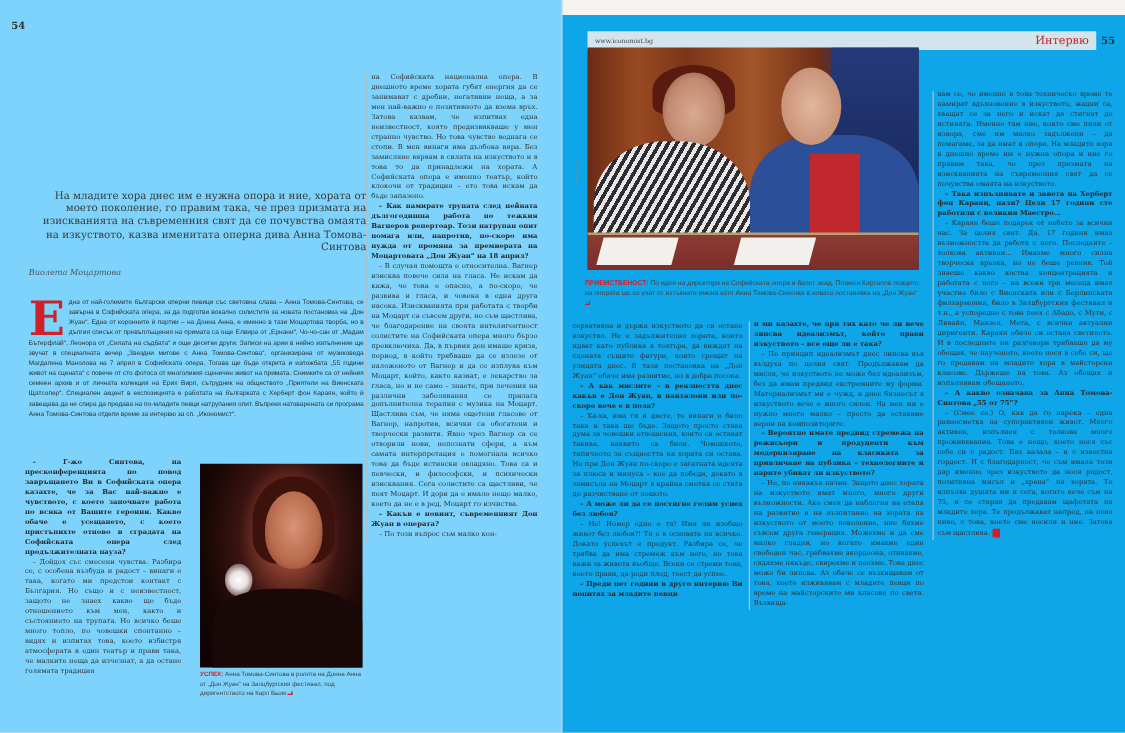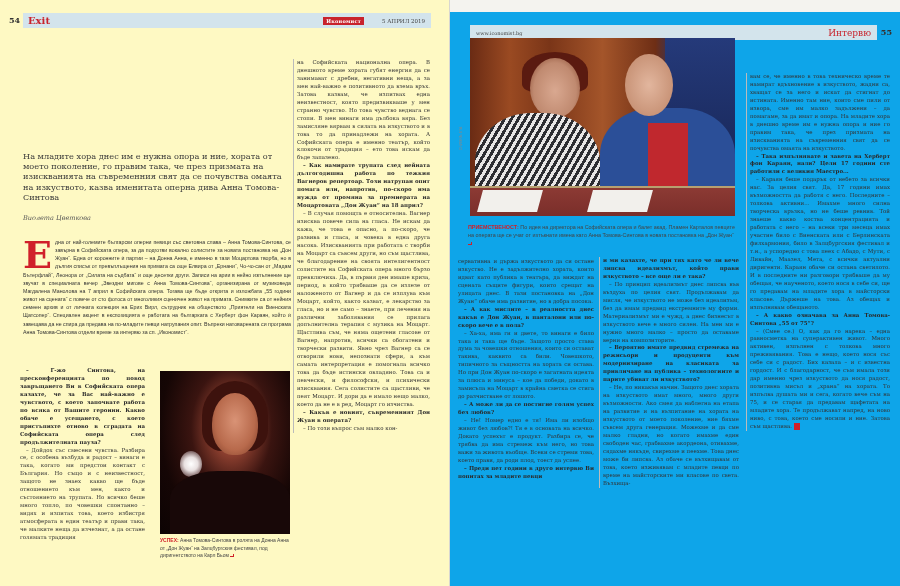--- a/index.html
+++ b/index.html
@@ -1,39 +1,39 @@
 <!DOCTYPE html>
 <html><head>
 <meta charset="utf-8">
 <style>
   * { box-sizing: border-box; margin: 0; padding: 0; }
   html, body { width: 900px; height: 586px; overflow: hidden; background: #f4f3ef; }
   body { position: relative; font-family: "DejaVu Serif", serif; color: #2a2a2a; }
 
   .spread { position: absolute; left: 0; top: 0; width: 900px; height: 586px; display: flex; }
-  .page { position: relative; width: 450px; height: 586px; background: #fef9c3; overflow: hidden; }
+  .page { position: relative; width: 450px; height: 586px; background: #7dd3fc; overflow: hidden; }
   .page.left { border-right: 1px solid #d8d6d0; }
   .page.right { background: #0ea5e9; margin-top: 12px; }
 
   
   .hdr { position: absolute; top: 13px; height: 15px; background: #d3e4ec; display: flex; align-items: center; }
   .left .hdr { left: 23px; width: 408px; }
   .right .hdr { left: 20px; width: 407px; }
   .pnum { position: absolute; top: 15px; font-family: "DejaVu Serif", serif; font-weight: bold; font-size: 8px; color: #333; }
   .left .pnum { left: 9px; }
   .right .pnum { right: 8px; text-align: center; }
   .section { font-family: "DejaVu Serif", serif; font-weight: bold; color: #c8232c; font-size: 10px; margin-left: 5px; }
   .section.right-s { font-weight: normal; margin-left: auto; margin-right: 6px; font-size: 9px; }
   .logo { margin-left: auto; background: #c8232c; color: #fff; font-size: 5px; padding: 1px 3px; font-weight: bold; letter-spacing: 0.2px; }
   .hdate { font-size: 5.5px; color: #444; margin: 0 6px 0 18px; }
   .url { font-size: 5px; color: #444; margin-left: 6px; }
 
   
   .headline { position: absolute; left: 23px; top: 63px; width: 270px; font-family: "DejaVu Serif", serif; font-weight: bold; font-size: 23.5px; line-height: 24px; color: #2b2b2b; letter-spacing: -0.4px; }
-  .standfirst { position: absolute; left: 23px; top: 151px; width: 270px; font-size: 8.2px; line-height: 10.2px; color: #3a3a3a; }
+  .standfirst { position: absolute; left: 23px; top: 151px; width: 270px; font-size: 8.2px; line-height: 10.2px; color: #3a3a3a; text-align: right; }
   .author { position: absolute; left: 23px; top: 214px; font-style: italic; font-size: 6.5px; color: #555; }
 
   
   .intro { position: absolute; left: 23px; top: 238px; width: 268px; font-family: "Liberation Sans", sans-serif; font-size: 5.25px; line-height: 8.15px; color: #333; text-align: justify; }
   .dropcap { float: left; font-family: "DejaVu Serif", serif; font-weight: bold; color: #d0202a; font-size: 38px; line-height: 30px; margin: 2px 3px 0 0; }
 
   
   .col { position: absolute; font-size: 5.45px; line-height: 7.95px; color: #333; text-align: justify; }
   .col p { text-indent: 6px; }
   .col p.q { font-weight: bold; color: #2a2a2a; }
@@ -69,28 +69,23 @@
   .endmark { display: inline-block; width: 6px; height: 7px; background: #d0202a; vertical-align: middle; margin-left: 2px; }
   .endmark-sm { display: inline-block; width: 4px; height: 3px; border-bottom: 1px solid #d0202a; border-right: 1px solid #d0202a; }
 </style>
 </head>
 <body>
 
 <div class="spread">
 
   <div class="page left">
     <span class="pnum">54</span>
-    <div class="hdr">
-      <span class="section">Exit</span>
-      <span class="logo">Икономист</span>
-      <span class="hdate">5 АПРИЛ 2019</span>
-    </div>
 
     <p class="standfirst">На младите хора днес им е нужна опора и ние, хората от моето поколение, го правим така, че през призмата на изискванията на съвременния свят да се почувства омаята на изкуството, казва именитата оперна дива Анна Томова-Синтова</p>
-    <p class="author">Виолета Цветкова</p>
+    <p class="author">Виолета Моцартова</p>
 
     <div class="intro">
       <span class="dropcap">Е</span>
       <span>дна от най-големите български оперни певици със световна слава – Анна Томова-Синтова, се завърна в Софийската опера, за да подготви вокално солистите за новата постановка на „Дон Жуан“. Една от коронните ѝ партии – на Донна Анна, е именно в тази Моцартова творба, но в дългия списък от превъплъщения на примата са още Елвира от „Ернани“, Чо-чо-сан от „Мадам Бътерфлай“, Леонора от „Силата на съдбата“ и още десетки други. Записи на арии в нейно изпълнение ще звучат в специалната вечер „Звездни мигове с Анна Томова-Синтова“, организирана от музиковеда Магдалена Манолова на 7 април в Софийската опера. Тогава ще бъде открита и изложбата „55 години живот на сцената“ с повече от сто фотоса от многоликия сценичен живот на примата. Снимките са от нейния семеен архив и от личната колекция на Ерих Вирл, сътрудник на обществото „Приятели на Виенската Щатсопер“. Специален акцент в експозицията е работата на българката с Херберт фон Караян, който ѝ завещава да не спира да предава на по-младите певци натрупания опит. Въпреки натоварената си програма Анна Томова-Синтова отдели време за интервю за сп. „Икономист“.</span>
     </div>
 
     <div class="col c1">
       <p class="q">– Г-жо Синтова, на пресконференцията по повод завръщането Ви в Софийската опера казахте, че за Вас най-важно е чувството, с което започвате работа по всяка от Вашите героини. Какво обаче е усещането, с което пристъпихте отново в сградата на Софийската опера след продължителната пауза?</p>
       <p>– Дойдох със смесени чувства. Разбира се, с особена възбуда и радост – винаги е така, когато ми предстои контакт с България. Но също и с неизвестност, защото не знаех какво ще бъде отношението към мен, както и състоянието на трупата. Но всичко беше много топло, по човешки спонтанно – видях и изпитах това, което избистря атмосферата в един театър и прави така, че малките неща да изчезнат, а да остане голямата традиция</p>
     </div>

